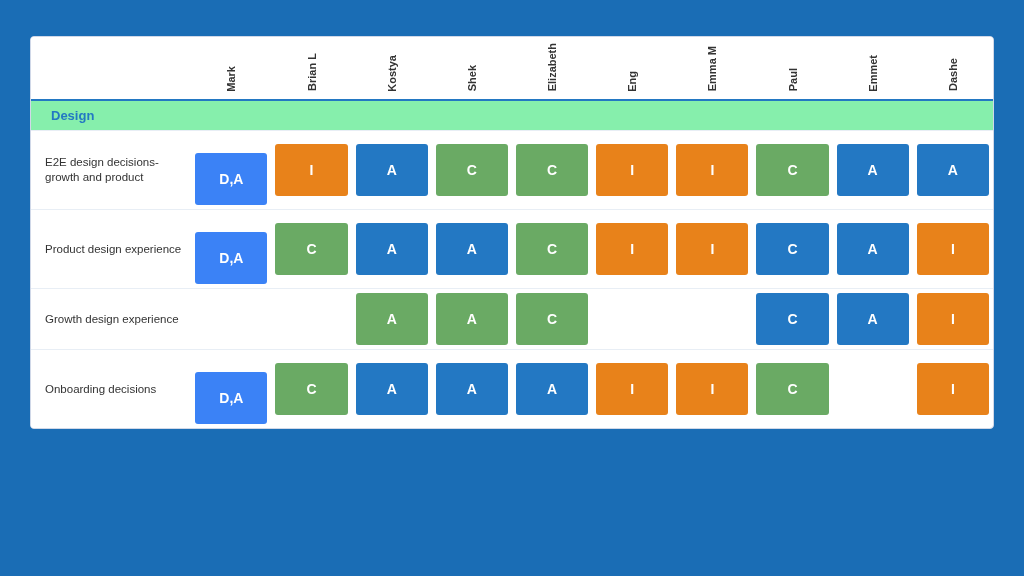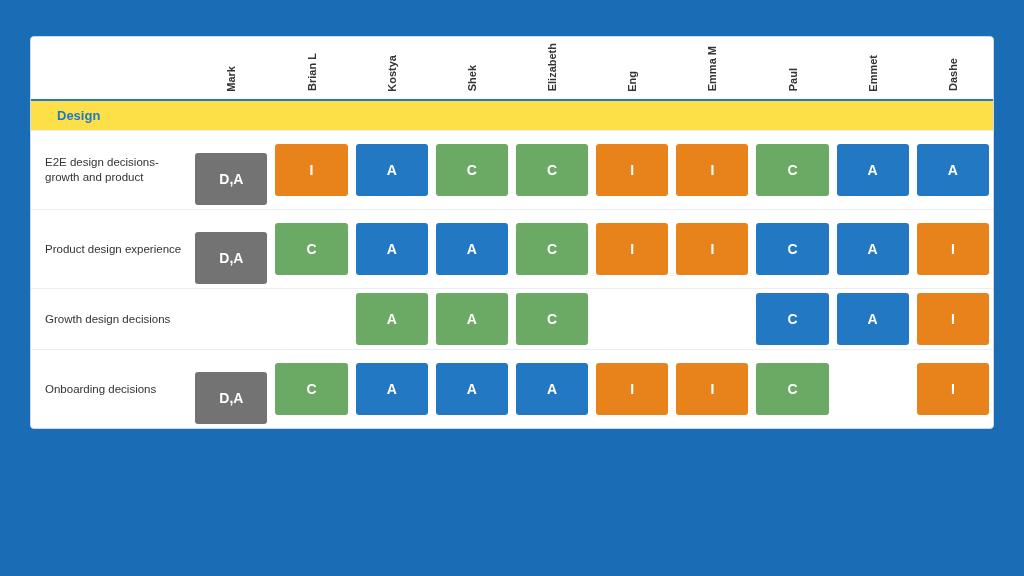--- a/index.html
+++ b/index.html
@@ -66,22 +66,22 @@
       font-size: 11px;
       font-weight: 600;
       color: #333;
     }
 
     
     .section-header td {
       font-size: 13px;
       font-weight: 700;
       color: #2378c3;
-      padding: 7px 26px;
-      background: #fde047;
+      padding: 7px 20px;
+      background: #86efac;
     }
 
     
     tbody tr.data-row td {
       padding: 0;
       height: 52px;
       vertical-align: middle;
       border-top: 1px solid #e8eef5;
     }
     tbody tr.data-row td.task-label {
@@ -100,21 +100,21 @@
       font-size: 14px;
       font-weight: 700;
       color: white;
       border-radius: 3px;
       margin: 2px;
     }
     .cell-empty {
       height: 52px;
       background: white;
     }
-    .color-red    { background: #737373; margin-top: 20px; }
+    .color-red    { background: #3b82f6; margin-top: 20px; }
     .color-orange { background: #e8821a; }
     .color-green  { background: #6aaa64; }
     .color-blue   { background: #2378c3; }
   </style>
 </head>
 <body>
 
 <div class="page-title"></div>
 
 <div class="table-container">
@@ -212,21 +212,21 @@
             <div class="cell-box color-blue">C</div>
           </td>
           <td style="padding: 2px;">
             <div class="cell-box color-blue">A</div>
           </td>
           <td style="padding: 2px;">
             <div class="cell-box color-orange">I</div>
           </td>
         </tr>
         <tr class="data-row">
-          <td class="task-label">Growth design decisions</td>
+          <td class="task-label">Growth design experience</td>
           <td style="padding: 2px;">
             <div class="cell-empty"></div>
           </td>
           <td style="padding: 2px;">
             <div class="cell-empty"></div>
           </td>
           <td style="padding: 2px;">
             <div class="cell-box color-green">A</div>
           </td>
           <td style="padding: 2px;">

